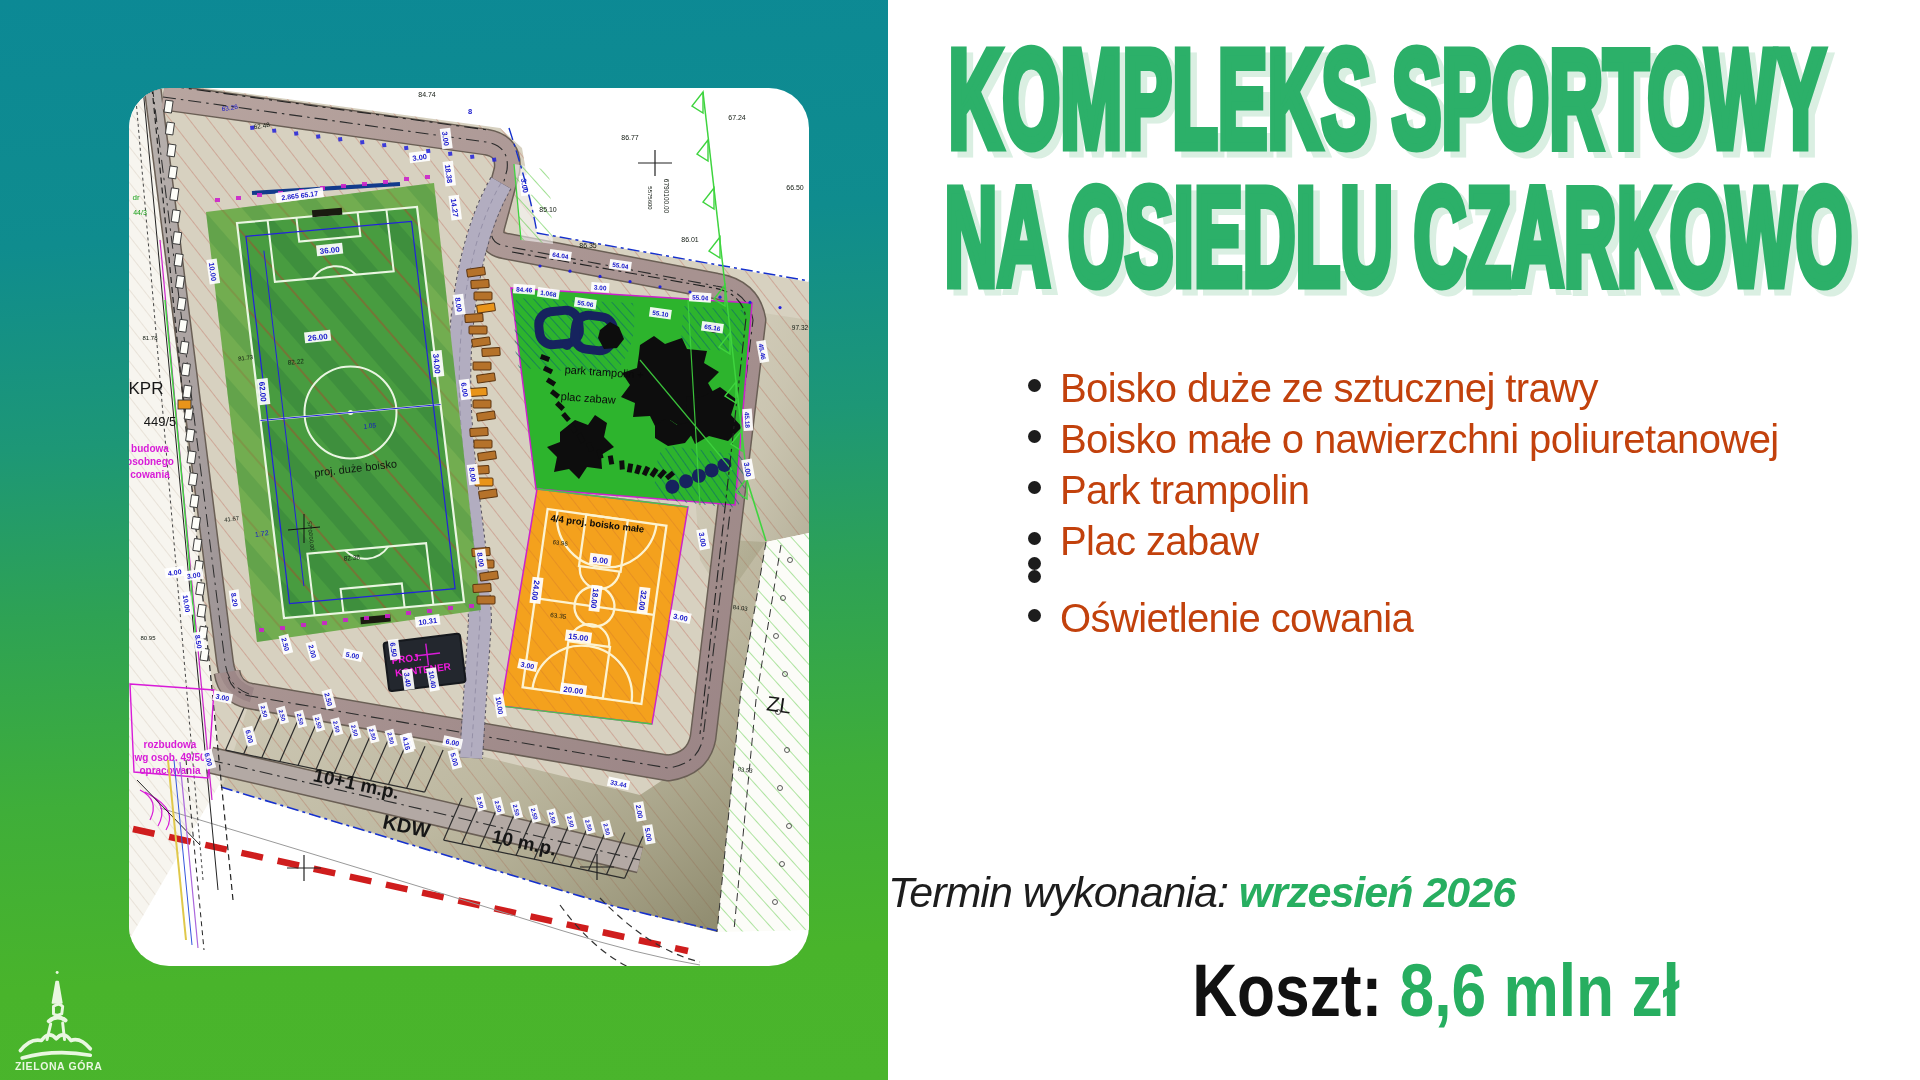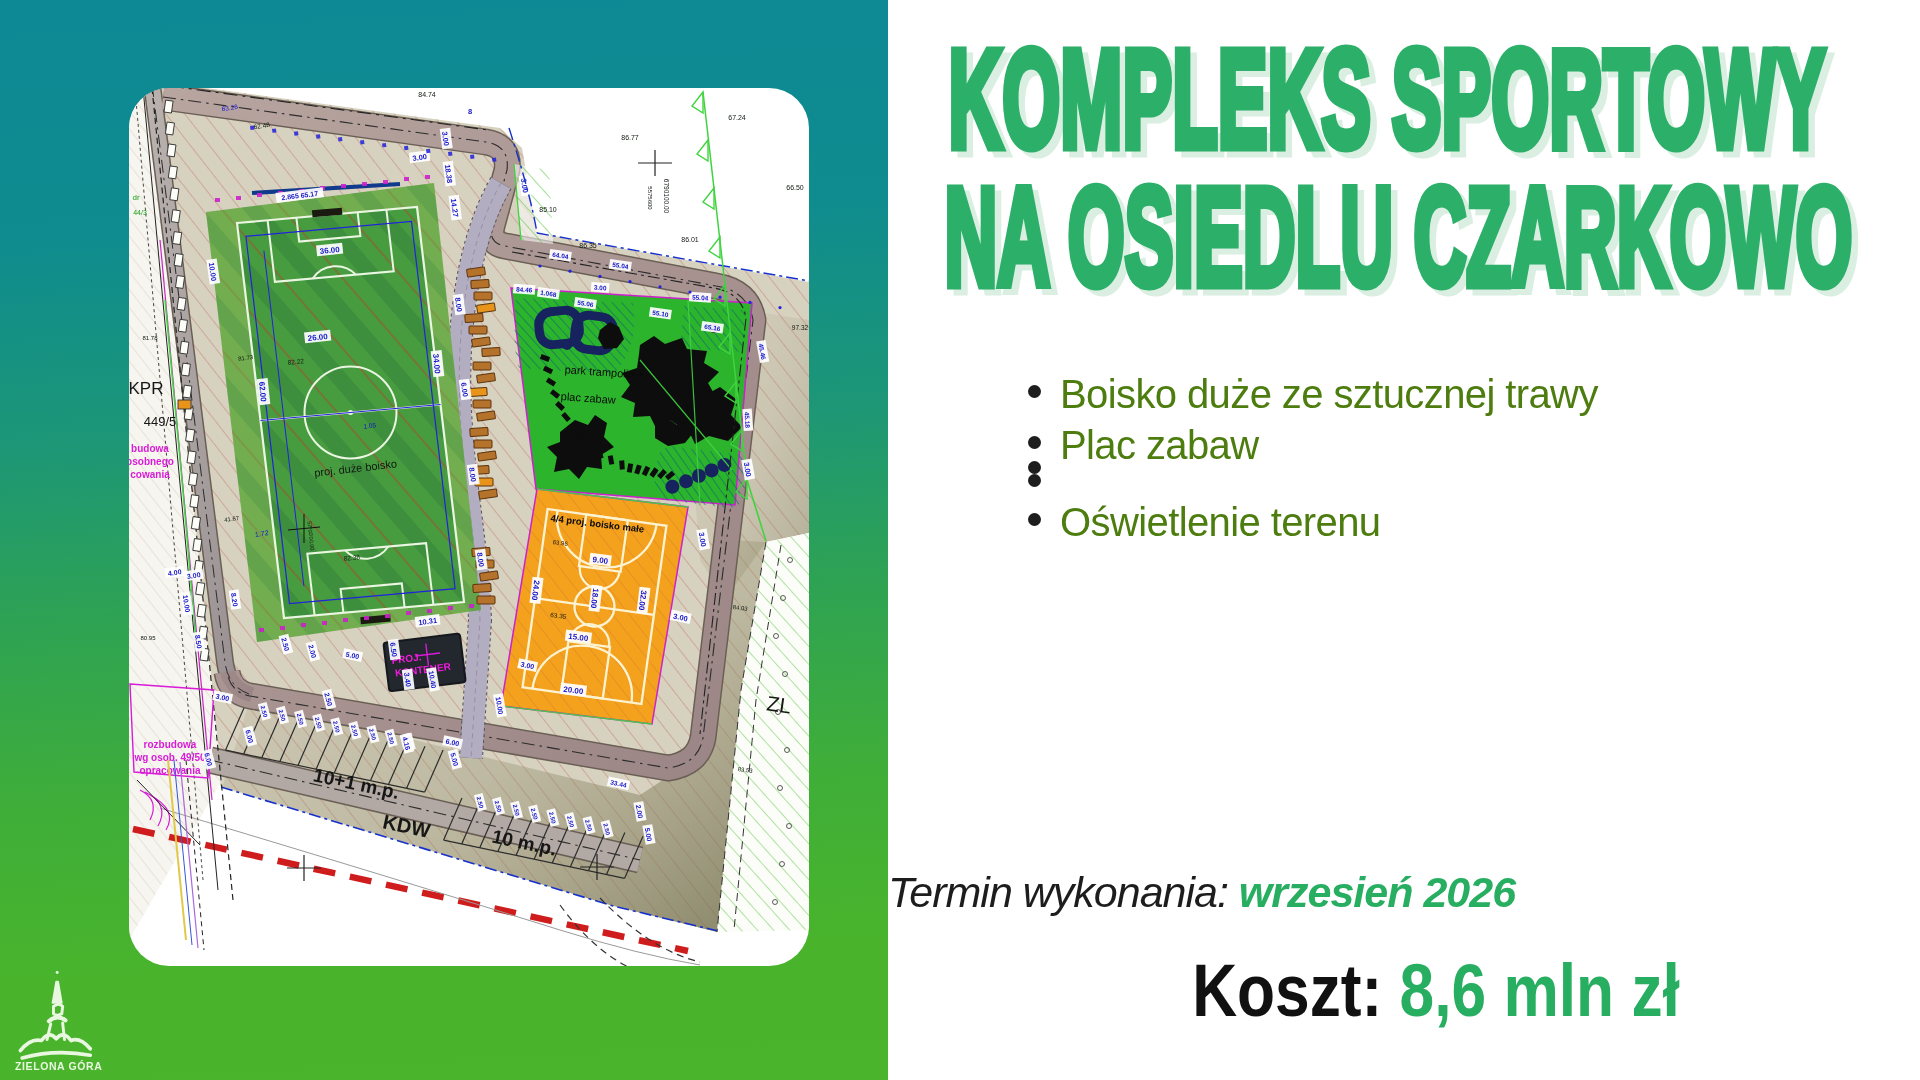--- a/index.html
+++ b/index.html
@@ -776,36 +776,44 @@
 
 <svg width="1040" height="330" viewBox="0 0 1040 330" style="position:absolute;left:880px;top:0px">
 <g font-family="Liberation Sans, sans-serif" font-weight="bold">
 <text x="75" y="153" font-size="140" fill="#daefe2" stroke="#daefe2" stroke-width="9" textLength="877" lengthAdjust="spacingAndGlyphs">KOMPLEKS SPORTOWY</text>
 <text x="71" y="291" font-size="140" fill="#daefe2" stroke="#daefe2" stroke-width="9" textLength="908" lengthAdjust="spacingAndGlyphs">NA OSIEDLU CZARKOWO</text>
 <text x="68.5" y="147" font-size="140" fill="#2cb069" stroke="#2cb069" stroke-width="9" textLength="877" lengthAdjust="spacingAndGlyphs">KOMPLEKS SPORTOWY</text>
 <text x="64.5" y="285" font-size="140" fill="#2cb069" stroke="#2cb069" stroke-width="9" textLength="908" lengthAdjust="spacingAndGlyphs">NA OSIEDLU CZARKOWO</text>
 </g>
 </svg>
 
-<div style="position:absolute;left:1028px;top:363px;font-size:40px;color:#4d7c0f;line-height:51px;letter-spacing:-0.6px;margin-top:6px;">
+<div style="position:absolute;left:1028px;top:363px;font-size:40px;color:#c2410c;line-height:51px;letter-spacing:-0.6px;">
 <div class="li">
         <span class="dot"></span>
         <span>Boisko duże ze sztucznej trawy</span>
+      </div>
+<div class="li">
+        <span class="dot"></span>
+        <span>Boisko małe o nawierzchni poliuretanowej</span>
+      </div>
+<div class="li">
+        <span class="dot"></span>
+        <span>Park trampolin</span>
       </div>
 <div class="li">
         <span class="dot"></span>
         <span>Plac zabaw</span>
       </div>
 <div class="li">
         <span class="dot"></span>
       </div>
 <div class="li">
         <span class="dot"></span>
       </div>
 <div class="li">
         <span class="dot"></span>
-        <span>Oświetlenie terenu</span>
+        <span>Oświetlenie cowania</span>
       </div>
 </div>
 
 <div style="position:absolute;left:888px;top:868px;width:1160px;text-align:left;font-size:43px;letter-spacing:-1px;color:#1d1d1d;font-style:italic;">Termin wykonania: <span style="color:#27ae60;font-weight:bold">wrzesień 2026</span></div>
 
 <div style="position:absolute;left:920px;top:947px;width:1032px;text-align:center;font-size:75px;color:#111;font-weight:bold;transform:scaleX(0.83);">Koszt: <span style="color:#27ae60">8,6 mln zł</span></div>
 </div>
 </body></html>

